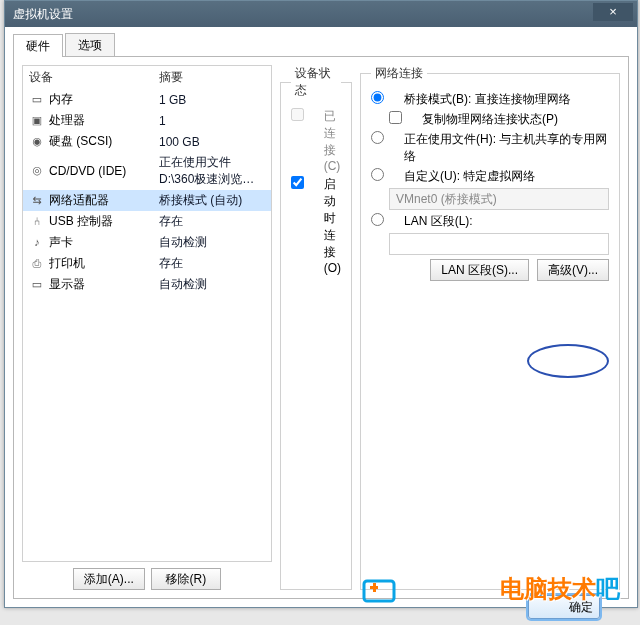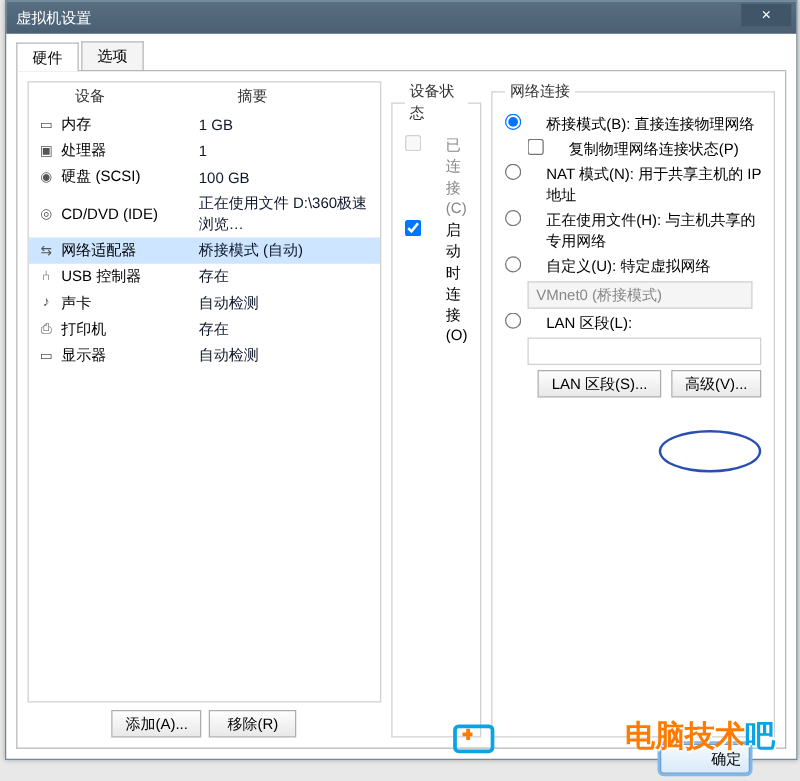--- a/index.html
+++ b/index.html
@@ -7,35 +7,35 @@
   .window { position:absolute; left:4px; top:0; width:634px; height:608px; background:#fff; border:1px solid #6f8a9d; box-shadow:0 0 4px rgba(0,0,0,0.3); }
   .titlebar { height:26px; background:linear-gradient(#586f81,#4a5f72); color:#fff; display:flex; align-items:center; padding:0 8px; font-size:12px; position:relative; }
   .titlebar .close { position:absolute; right:4px; top:2px; width:40px; height:18px; background:#405567; color:#fff; text-align:center; line-height:18px; font-size:13px; cursor:pointer; }
   .client { padding:6px 8px 8px 8px; height:calc(100% - 26px); display:flex; flex-direction:column; }
   .tabs { display:flex; border-bottom:1px solid #b7b7b7; height:24px; }
   .tab { padding:3px 12px; border:1px solid #b7b7b7; border-bottom:none; background:#f4f4f4; margin-right:2px; cursor:pointer; font-size:12px; line-height:16px; }
   .tab.active { background:#fff; position:relative; top:1px; }
   .tabbody { border:1px solid #b7b7b7; border-top:none; flex:1; display:flex; padding:8px; gap:8px; }
   .leftpane { width:300px; display:flex; flex-direction:column; }
   .devlist { flex:1; border:1px solid #d0d0d0; background:#fff; }
-  .devhdr { display:flex; padding:3px 6px; color:#333; font-size:12px;margin-left:31px; }
+  .devhdr { display:flex; padding:3px 6px; color:#333; font-size:12px; }
   .devhdr .c1 { width:130px; }
   .devrow { display:flex; padding:2px 6px; align-items:center; cursor:pointer; }
   .devrow.selected { background:#cde5ff; }
   .devrow .ic { width:16px; height:14px; margin-right:4px; display:inline-block; color:#555; font-size:11px; text-align:center; }
   .devrow .c1 { width:110px; }
   .devrow .c2 { flex:1; color:#0f172a; }
   .lbtns { display:flex; justify-content:center; gap:6px; margin-top:6px; }
   .btn { min-width:70px; height:22px; border:1px solid #adadad; background:linear-gradient(#fefefe,#e8e8e8); padding:0 10px; font-size:12px; cursor:pointer; }
   .rightpane { flex:1; display:flex; flex-direction:row; gap:8px; }
   fieldset { border:1px solid #d0d0d0; padding:6px 10px 10px 10px; margin:0; }
   legend { font-size:12px; color:#333; padding:0 4px; }
   .row { display:flex; align-items:flex-start; gap:16px; margin:3px 0; font-size:12px; }
   .sub { margin-left:18px; }
-  .select { width:180px; height:22px; border:1px solid #cfcfcf; background:#f5f5f5; color:#888; padding:0 6px; line-height:20px; }
+  .select { width:220px; height:22px; border:1px solid #cfcfcf; background:#f5f5f5; color:#888; padding:0 6px; line-height:20px; }
   .txt { flex:1; height:22px; border:1px solid #cfcfcf; padding:0 4px; background:#fff; }
   .netbtns { display:flex; justify-content:flex-end; gap:8px; margin-top:4px; }
   .circle { position:absolute; border:2px solid #2a4fb0; border-radius:50%; width:82px; height:34px; right:28px; top:343px; pointer-events:none; }
   .bottombar { position:absolute; right:40px; bottom:6px; display:flex; align-items:center; gap:6px; }
   .winbtn { min-width:70px; height:24px; border:1px solid #6d9ed0; background:linear-gradient(#f5faff,#d8e9f9); border-radius:3px; cursor:pointer; font-size:12px; }
   .winbtn.hl { box-shadow:0 0 0 2px #7db8ef;padding-left:40px; }
   .logo { position:absolute; right:20px; bottom:20px; font-weight:bold; font-size:24px; font-family:"Microsoft YaHei",sans-serif; color:#ff7a00; text-shadow:1px 1px 0 #fff; pointer-events:none; }
   .logo .cn8 { color:#0aa4e6; }
   .logosvg { position:absolute; right:240px; bottom:18px; }
   input[type=checkbox],input[type=radio]{ margin:0 4px 0 0; vertical-align:middle; }
@@ -132,24 +132,20 @@
           <div class="row">
               <input type="radio" name="nm" checked="" style="">
               <span>桥接模式(B): 直接连接物理网络</span>
             </div>
           <div class="row sub">
               <input type="checkbox" style="">
               <span>复制物理网络连接状态(P)</span>
             </div>
           <div class="row">
               <input type="radio" name="nm" style="">
-              <span>NAT 模式(N): 用于共享主机的 IP 地址</span>
-            </div>
-          <div class="row">
-              <input type="radio" name="nm" style="">
               <span>正在使用文件(H): 与主机共享的专用网络</span>
             </div>
           <div class="row">
               <input type="radio" name="nm" style="">
               <span>自定义(U): 特定虚拟网络</span>
             </div>
           <div class="row sub">
               <div class="select">VMnet0 (桥接模式)</div>
             </div>
           <div class="row">

